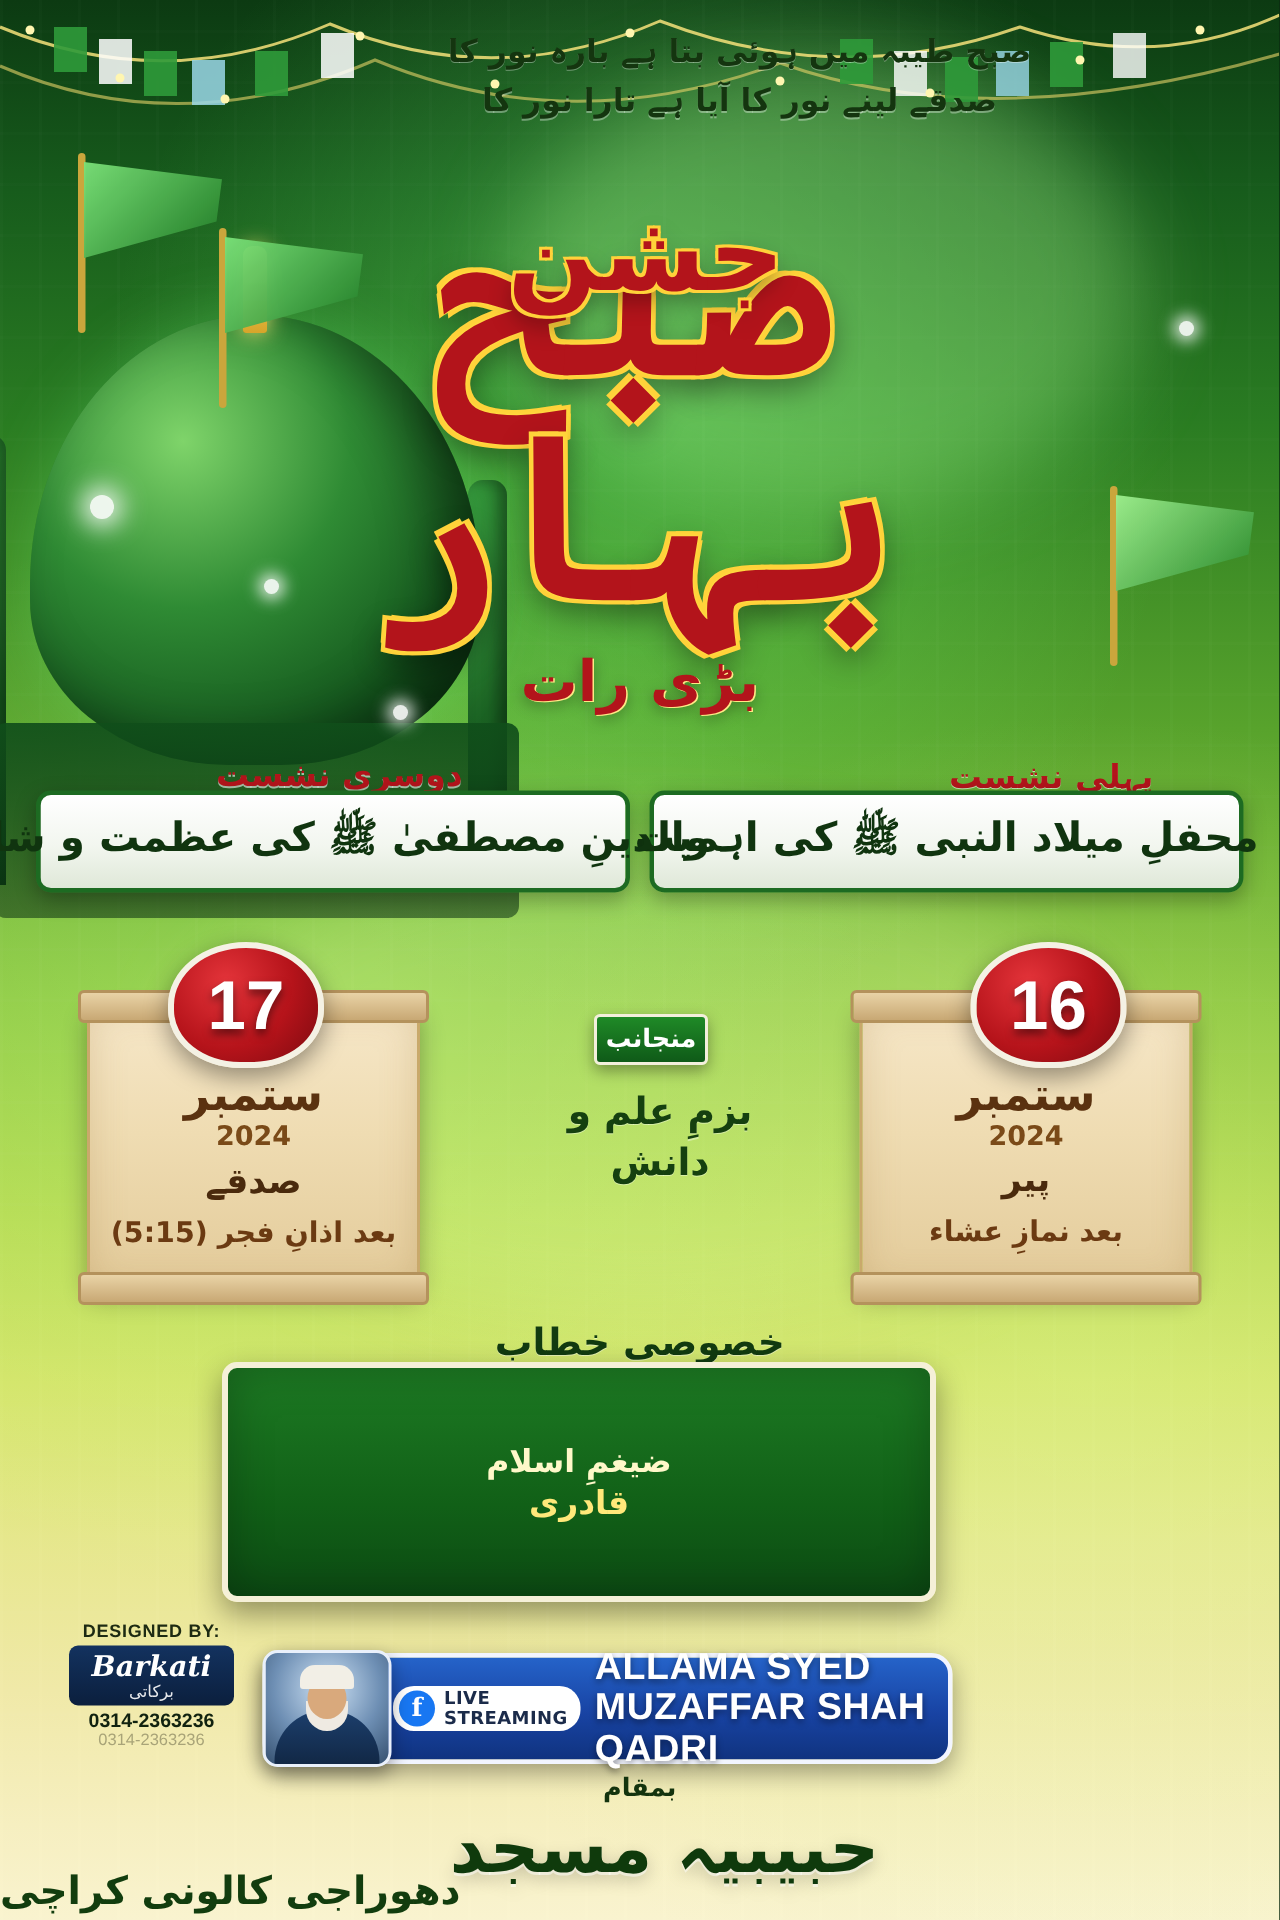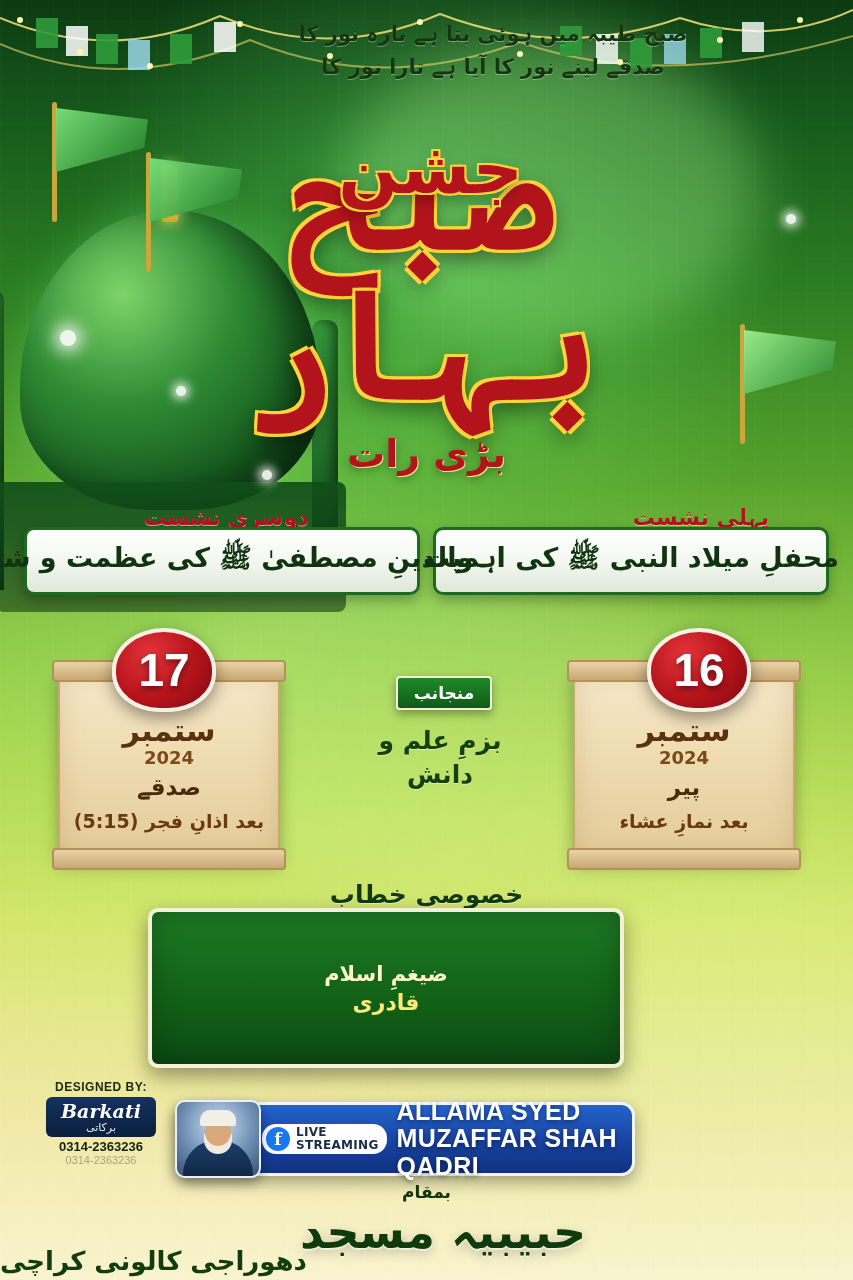--- a/index.html
+++ b/index.html
@@ -352,21 +352,21 @@
     text-shadow: 0 3px 6px rgba(0,0,0,.5);
     z-index: 4;
   }
   .date-badge.right { right: 62px; }
   .date-badge.left { left: 72px; }
 
   .mid-tag {
     position: absolute;
     left: 356px;
     top: 48px;
-    width: 96px;
+    width: 76px;
     height: 34px;
     background: linear-gradient(180deg, #1f8a27, #0f5a18);
     border: 2px solid #f3efdc;
     border-radius: 4px;
     display: flex;
     align-items: center;
     justify-content: center;
     color: #fff;
     direction: rtl;
     font-family: "DejaVu Sans", sans-serif;

